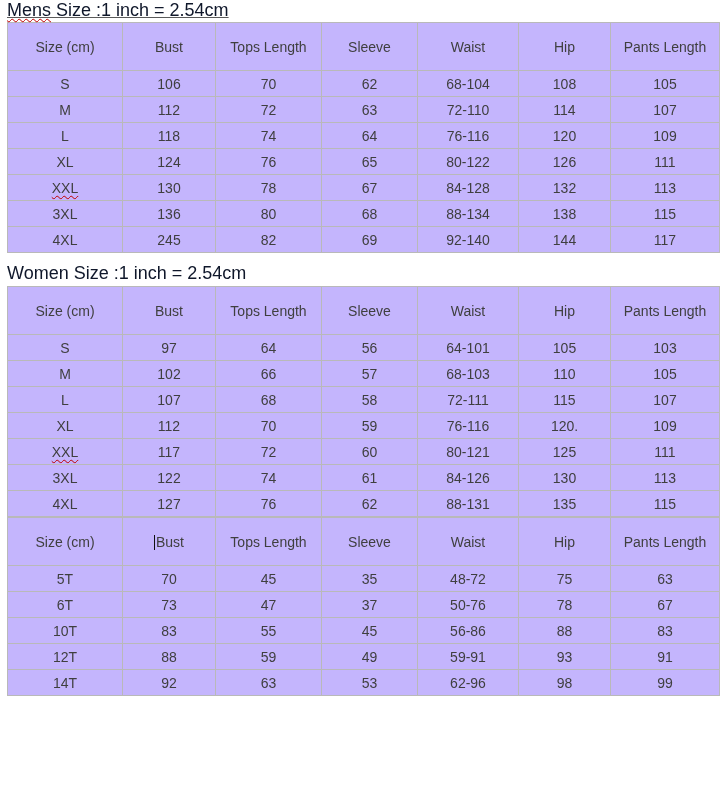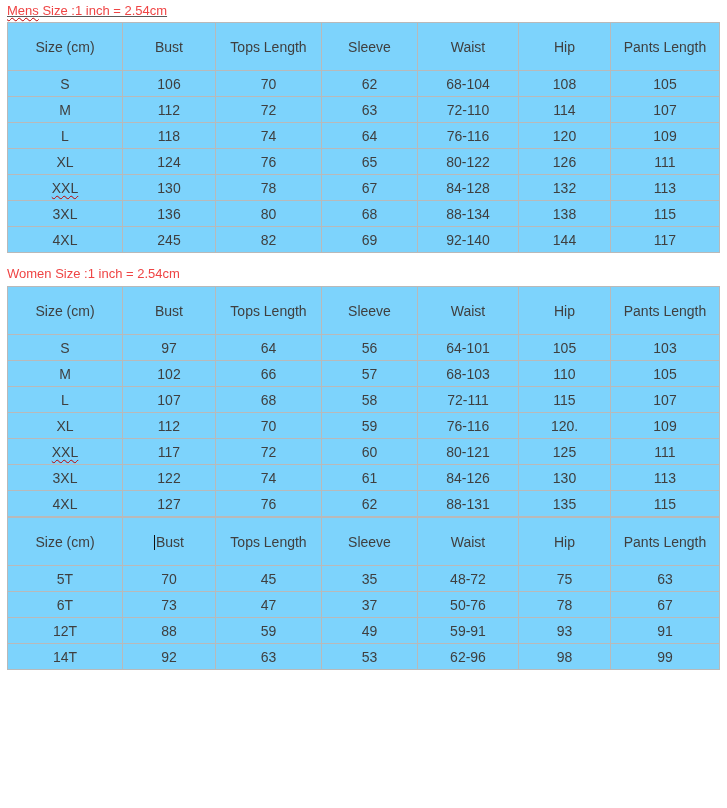--- a/index.html
+++ b/index.html
@@ -6,42 +6,42 @@
     margin: 0;
     padding: 0;
     width: 727px;
     height: 808px;
     background: #ffffff;
     font-family: "Liberation Sans", sans-serif;
     color: #3f3f3f;
     overflow: hidden;
   }
   .chart-title {
-    font-size: 13px;
+    font-size: 18px;
     line-height: 17px;
     margin: 12px 0 4px 7px;
-    color: #ef4444;
+    color: #0f172a;
     white-space: nowrap;
   }
   .chart-title.first { margin-top: 2px; margin-bottom: 3px; }
   .chart-title.underlined { text-decoration: underline; text-decoration-color: #5a5a5a; }
   .misspelled {
     text-decoration: underline;
     text-decoration-style: wavy;
     text-decoration-color: #c00000;
     text-decoration-thickness: 1px;
     text-underline-offset: 2px;
     text-decoration-skip-ink: none;
   }
   table.size-table {
     border-collapse: collapse;
     table-layout: fixed;
     width: 712px;
     margin-left: 7px;
-    background: #7dd3fc;
+    background: #c4b5fd;
   }
   table.size-table th,
   table.size-table td {
     border: 1px solid #b9b9b9;
     text-align: center;
     vertical-align: middle;
     font-size: 14px;
     font-weight: normal;
     padding: 0;
     color: #3f3f3f;
@@ -281,20 +281,29 @@
           <tr>
             <td><span>6T</span></td>
             <td><span>73</span></td>
             <td><span>47</span></td>
             <td><span>37</span></td>
             <td><span>50-76</span></td>
             <td><span>78</span></td>
             <td><span>67</span></td>
           </tr>
           <tr>
+            <td><span>10T</span></td>
+            <td><span>83</span></td>
+            <td><span>55</span></td>
+            <td><span>45</span></td>
+            <td><span>56-86</span></td>
+            <td><span>88</span></td>
+            <td><span>83</span></td>
+          </tr>
+          <tr>
             <td><span>12T</span></td>
             <td><span>88</span></td>
             <td><span>59</span></td>
             <td><span>49</span></td>
             <td><span>59-91</span></td>
             <td><span>93</span></td>
             <td><span>91</span></td>
           </tr>
           <tr>
             <td><span>14T</span></td>

